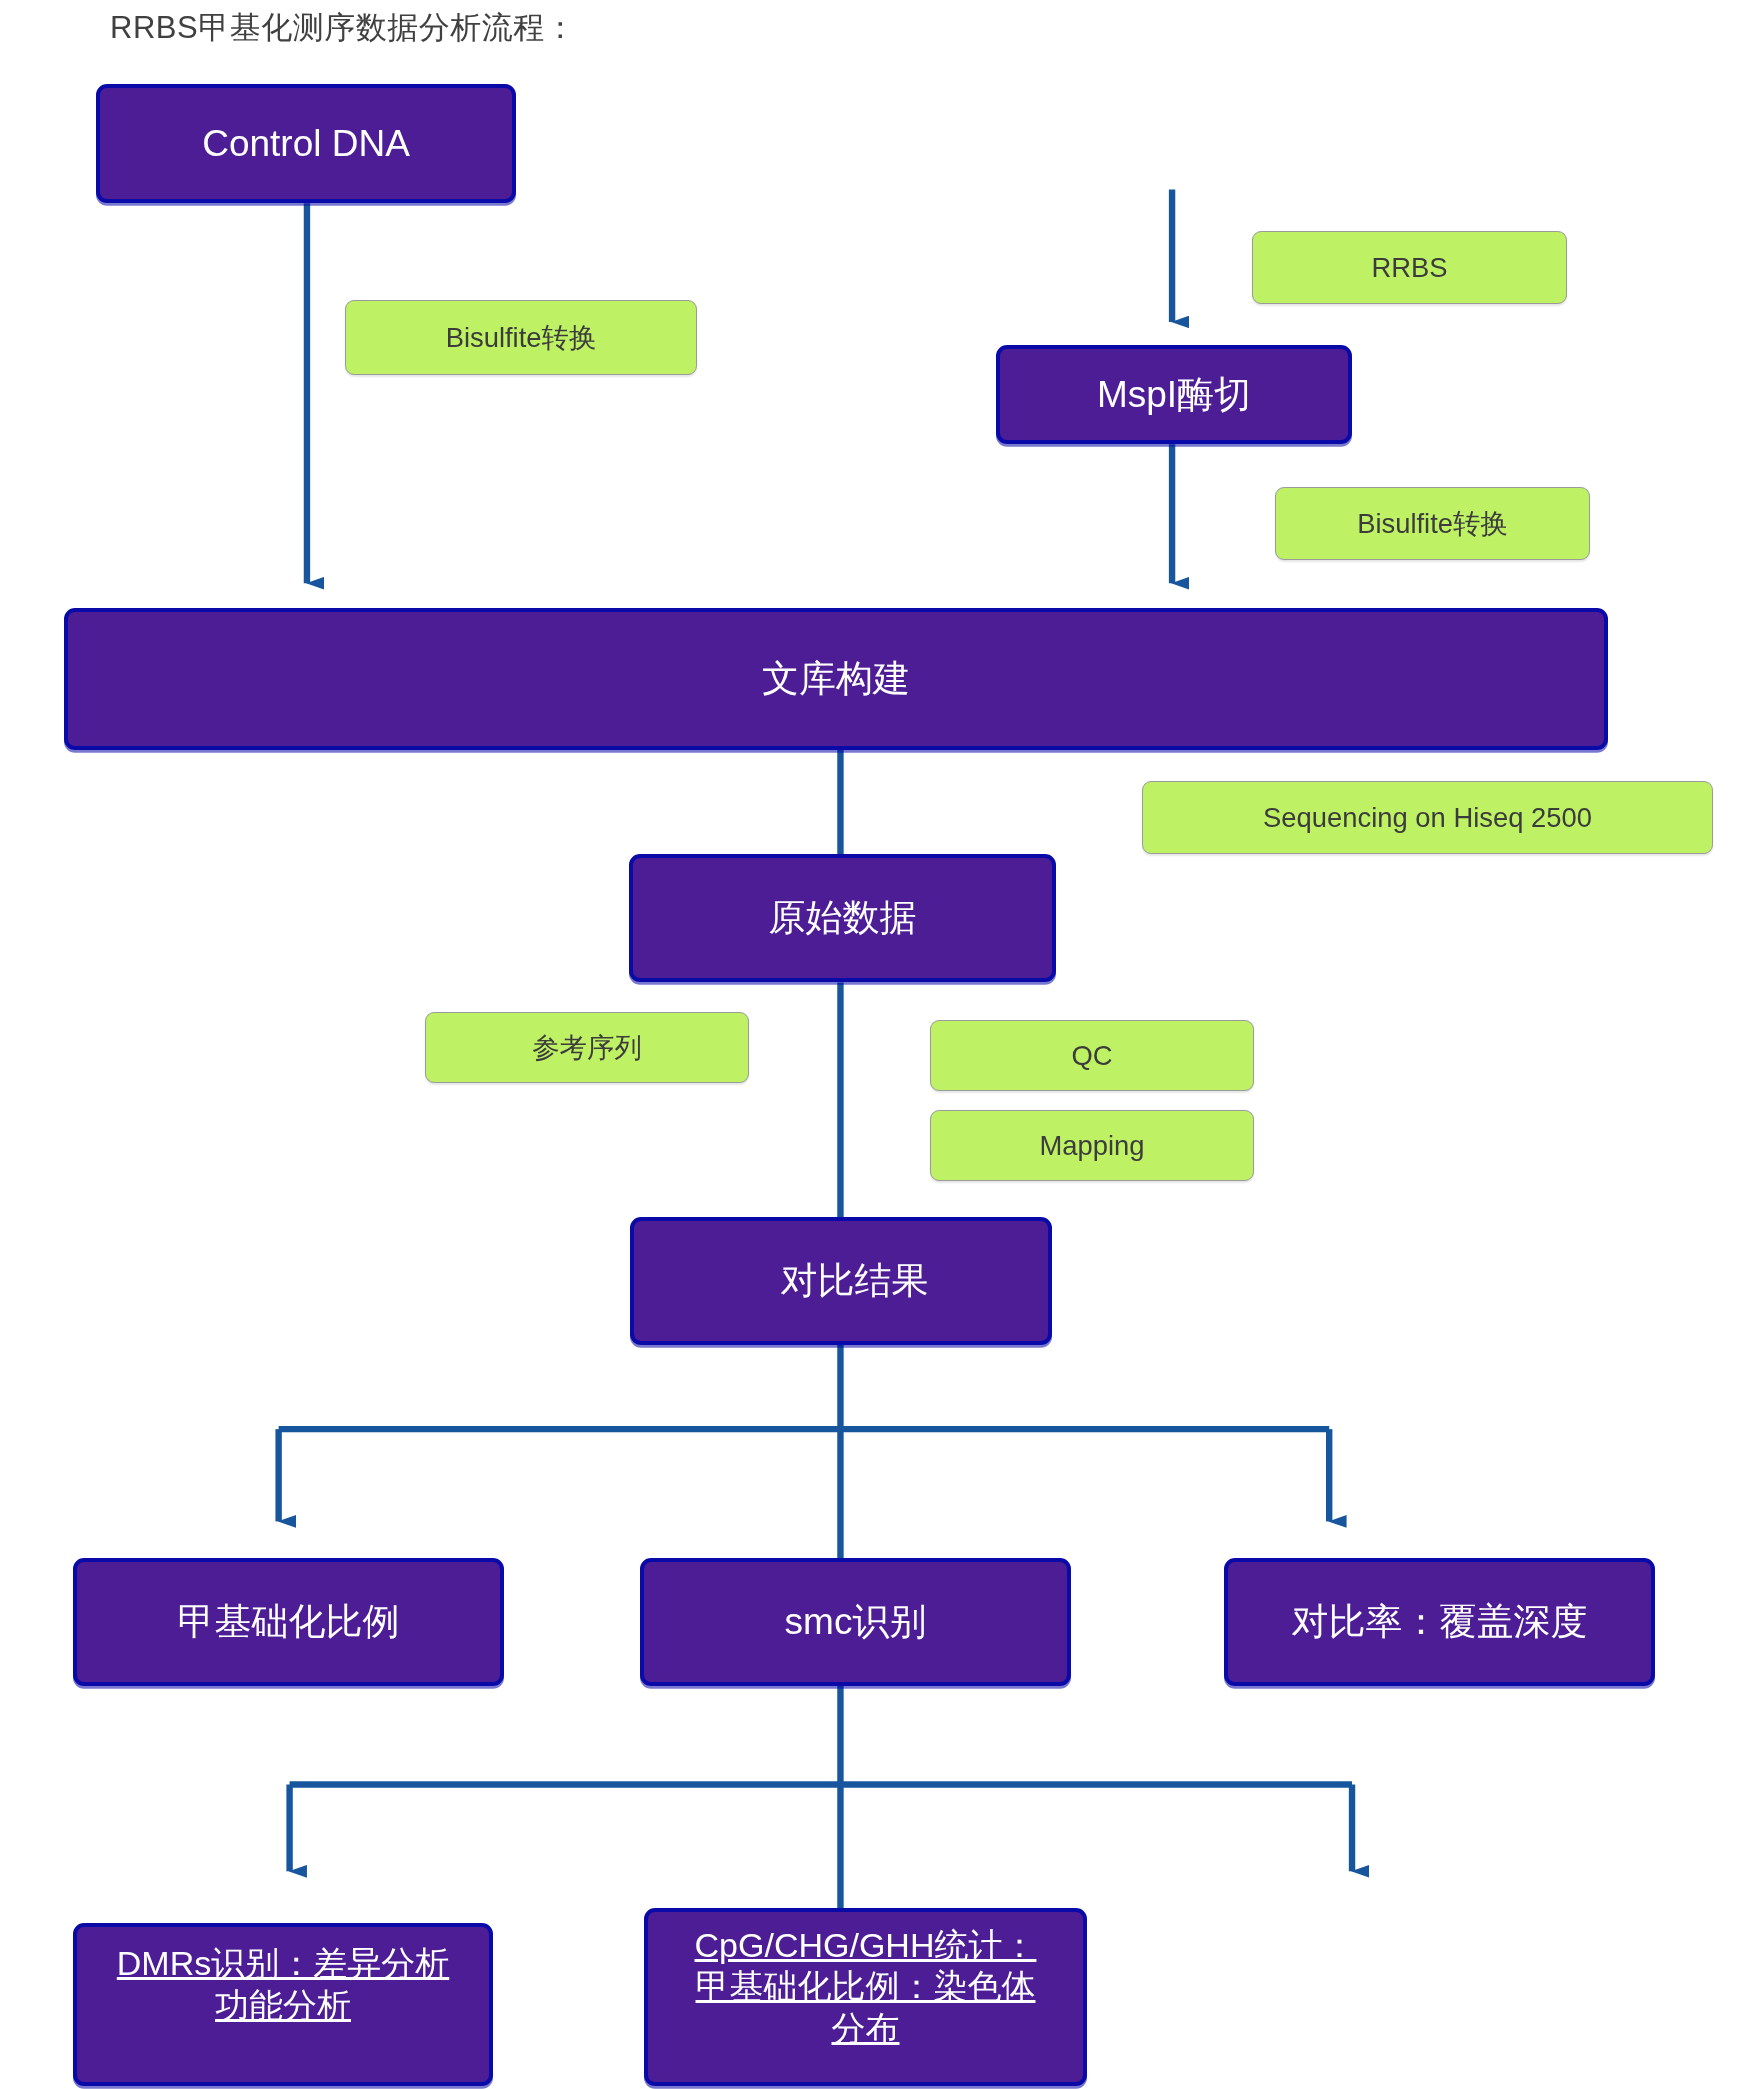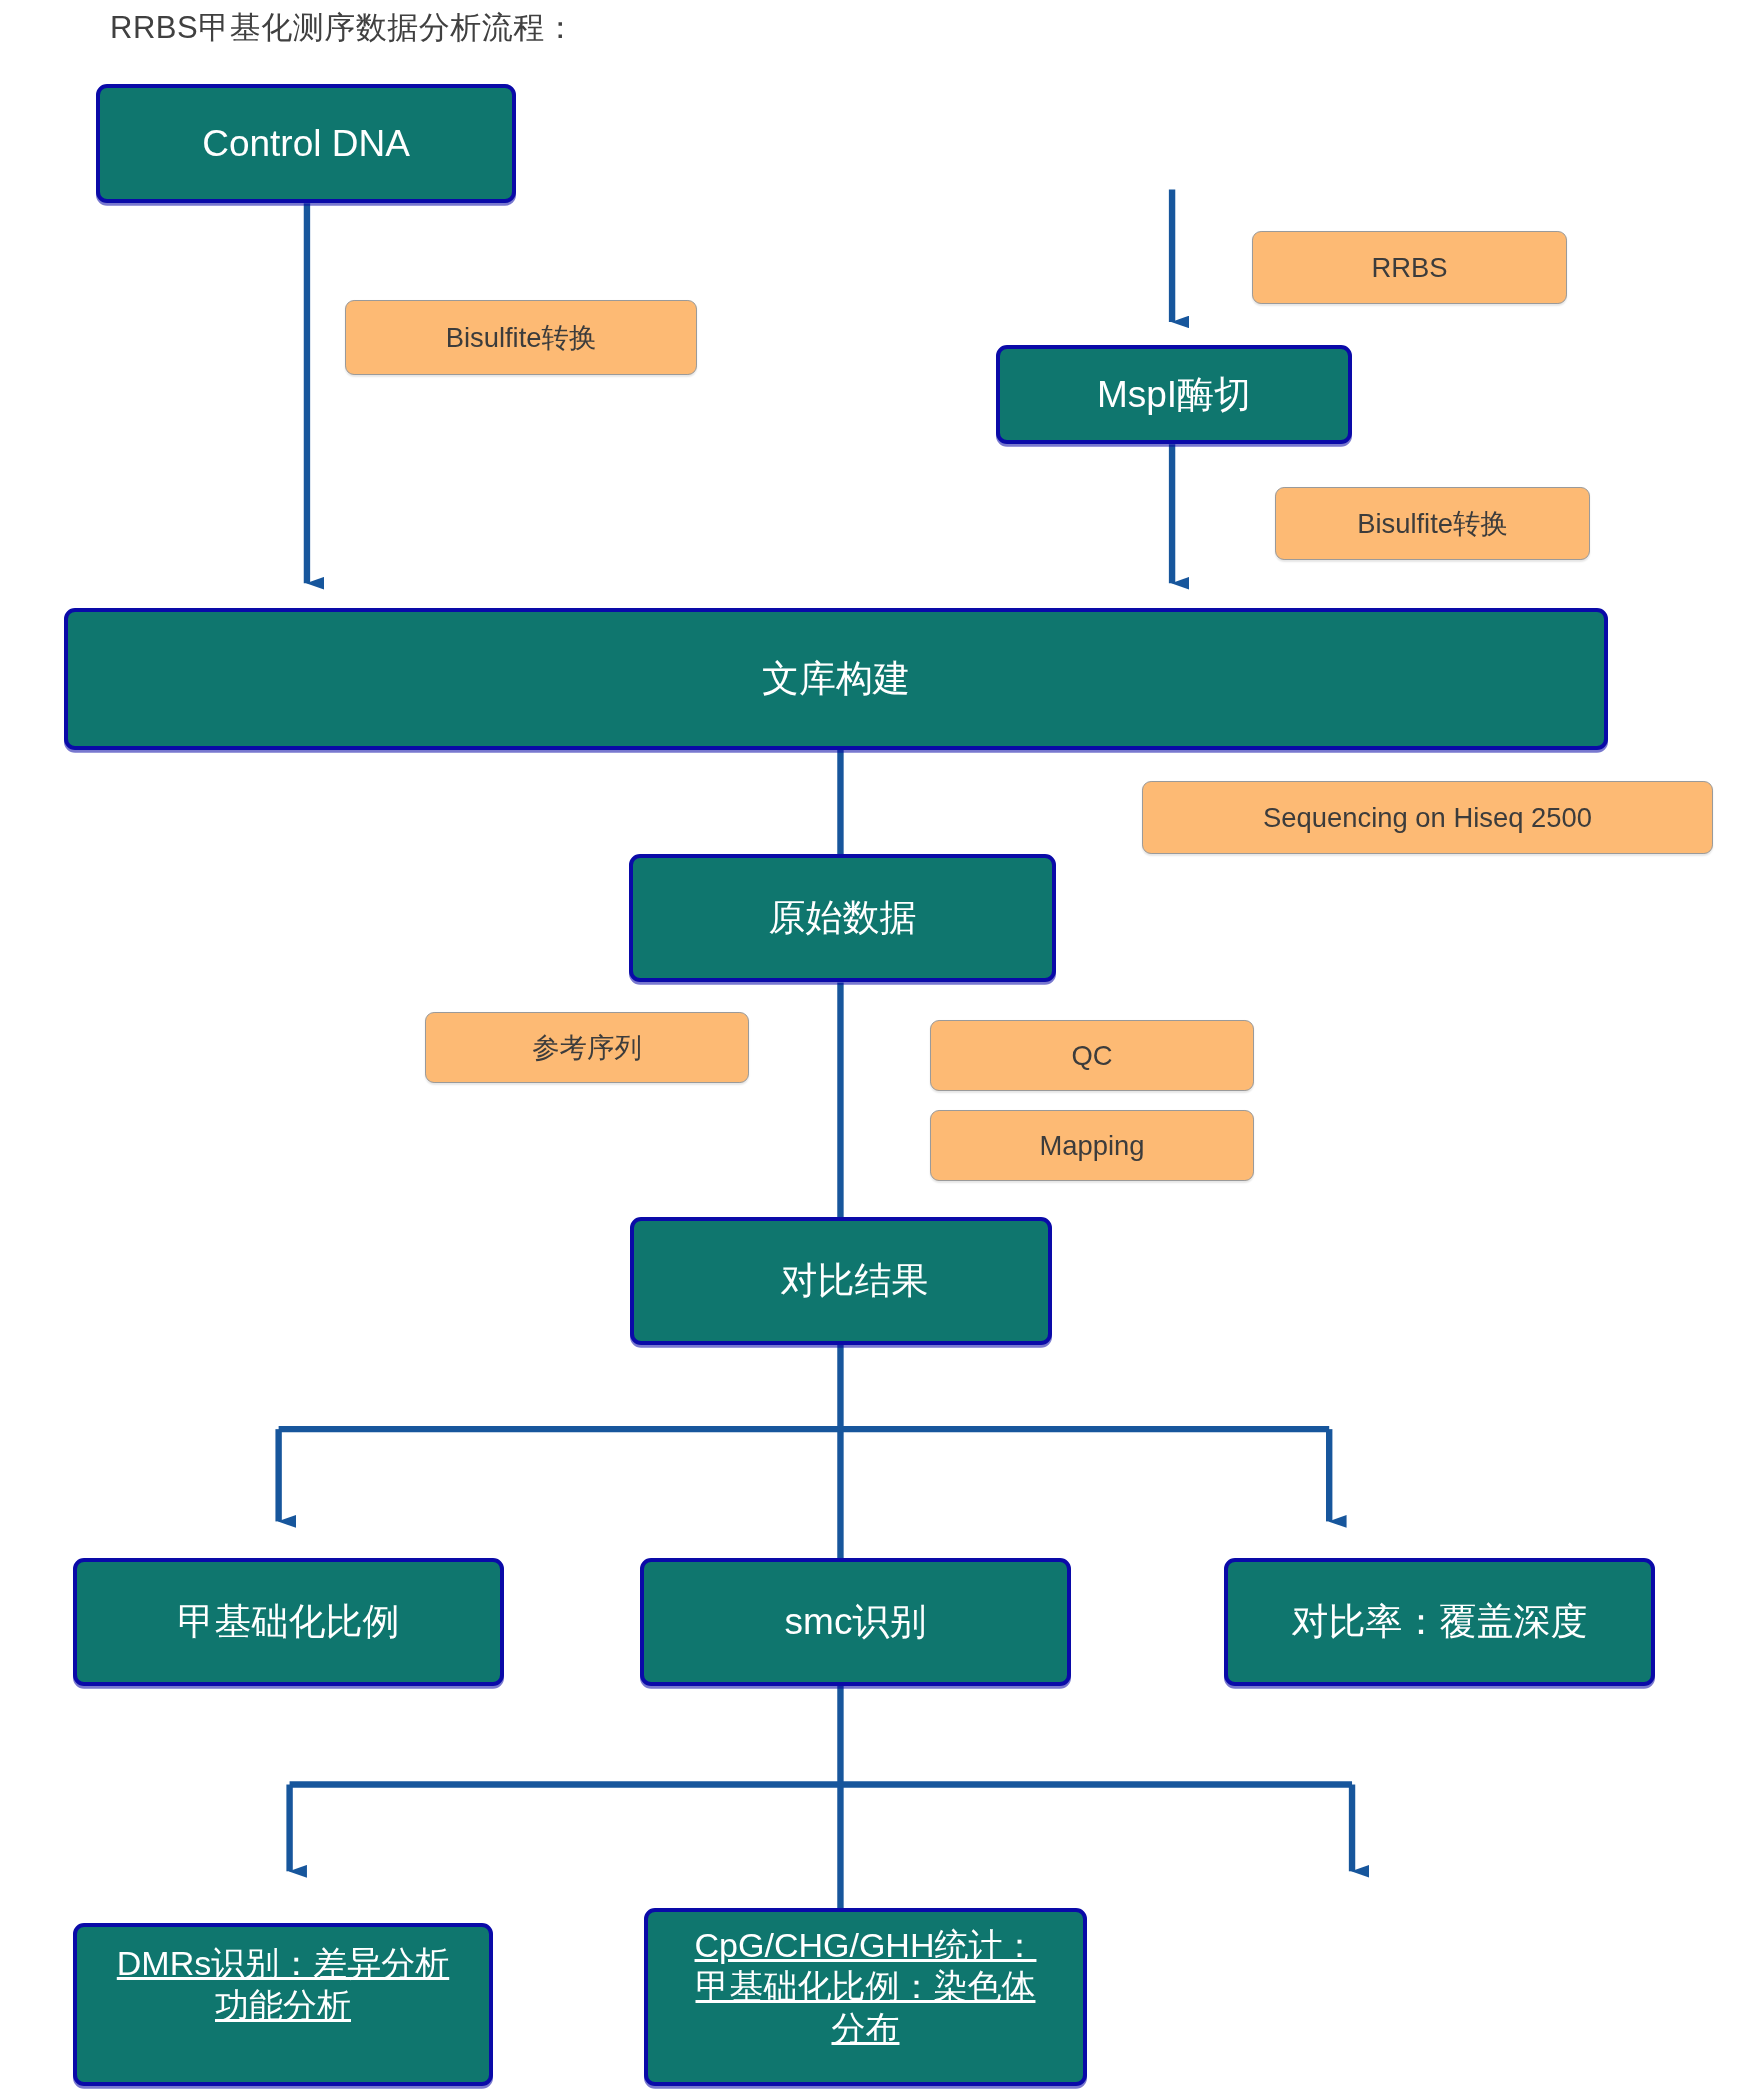--- a/index.html
+++ b/index.html
@@ -26,40 +26,40 @@
     top: 7.3px;
     font-size: 31px;
     color: #404040;
     letter-spacing: 0.5px;
     white-space: nowrap;
   }
   
   .node {
     position: absolute;
     box-sizing: border-box;
-    background: #0f766e;
+    background: #4c1d95;
     border: 4.6px solid #0A0AA8;
     border-radius: 11px;
     display: flex;
     align-items: center;
     justify-content: center;
     text-align: center;
     color: #ffffff;
     font-size: 37px;
     line-height: 1.22;
     padding: 3.7px 9.1px;
     box-shadow: 0 2.7px 0 rgba(10,10,168,0.55);
     z-index: 3;
   }
   .node.small-text { font-size: 34px; text-decoration: underline; }
   
   .tag {
     position: absolute;
     box-sizing: border-box;
-    background: #fdba74;
+    background: #bef264;
     border: 1.8px solid #9A9A9A;
     border-radius: 9.1px;
     display: flex;
     align-items: center;
     justify-content: center;
     text-align: center;
     color: #3C3C3C;
     font-size: 27.4px;
     z-index: 4;
     box-shadow: 0 1.8px 1.8px rgba(0,0,0,0.10);

